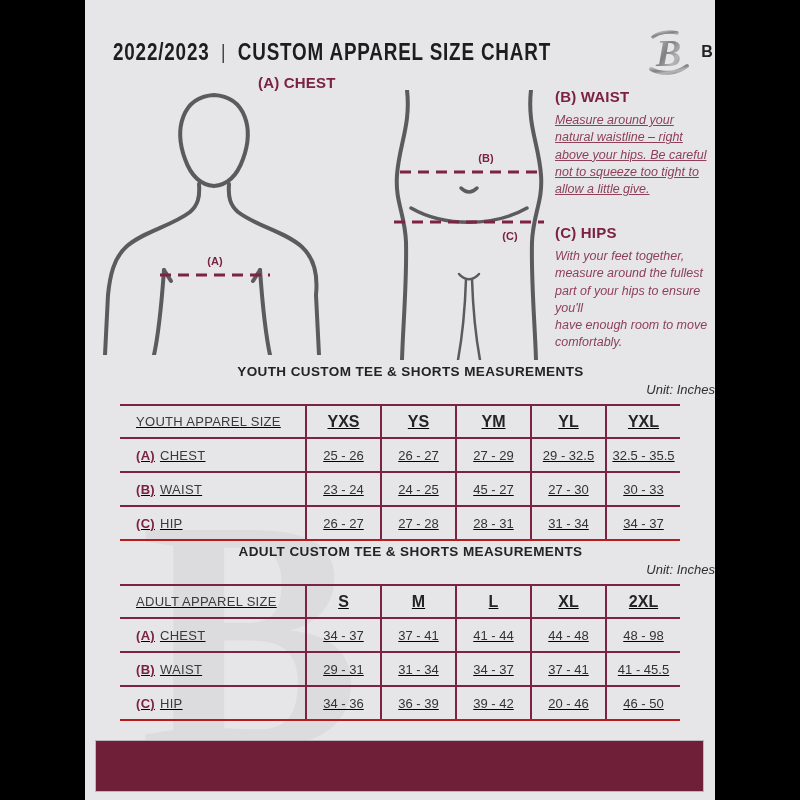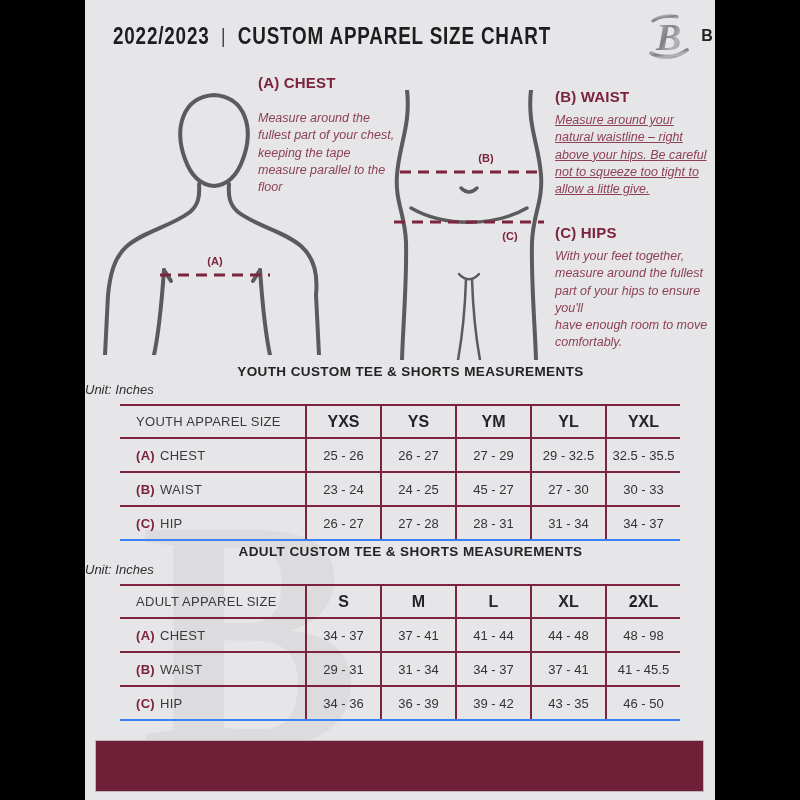--- a/index.html
+++ b/index.html
@@ -3,35 +3,35 @@
 <meta charset="utf-8">
 <style>
   html,body{margin:0;padding:0;background:#000;}
   body{width:800px;height:800px;position:relative;font-family:"Liberation Sans",sans-serif;}
   .page{position:absolute;left:85px;top:0;width:630px;height:800px;background:#e6e6e8;overflow:hidden;}
   
   .watermark{position:absolute;left:55px;top:470px;font-family:"Liberation Serif",serif;font-weight:bold;
     font-size:330px;line-height:1;color:#dcdcde;z-index:0;user-select:none;}
   
   .hdr{position:absolute;top:0;left:0;right:0;height:72px;display:flex;align-items:center;
-    justify-content:space-between;padding:0 28px;z-index:2;}
+    justify-content:space-between;padding:16px 28px;z-index:2;}
   .hdr-left{display:flex;align-items:center;gap:10px;transform:scaleX(.82);transform-origin:left center;
     font-weight:bold;font-size:23px;color:#1d1d1f;letter-spacing:1px;white-space:nowrap;}
   .hdr-sep{font-weight:400;color:#3c3c3e;font-size:21px;padding:0 4px;}
   .hdr-right{display:flex;align-items:center;gap:10px;}
   .brand{font-weight:bold;font-size:16px;letter-spacing:6px;color:#222;}
   
   .gh{position:absolute;font-weight:bold;font-size:15px;color:#7b2240;letter-spacing:.2px;z-index:2;}
   .gt{position:absolute;font-style:italic;font-size:12.5px;color:#8d4058;line-height:1.38;z-index:2;white-space:pre-line;}
   .fig{position:absolute;z-index:1;}
   
   .section{position:absolute;left:0;width:100%;z-index:2;}
   .sec-title{text-align:center;font-weight:bold;font-size:13.5px;color:#232325;letter-spacing:.4px;margin-left:21px;}
-  .sec-unit{text-align:left;font-style:italic;font-size:13px;color:#2f2f31;margin-top:3px;}
-  .sz-table{width:560px;margin:7px auto 0;border-top:2px solid #7d2342;border-bottom:2px solid #3b82f6;}
+  .sec-unit{text-align:right;font-style:italic;font-size:13px;color:#2f2f31;margin-top:3px;}
+  .sz-table{width:560px;margin:7px auto 0;border-top:2px solid #7d2342;border-bottom:2px solid #b91c1c;text-decoration:underline;}
   .trow{display:grid;grid-template-columns:185px repeat(5,75px);}
   .trow + .trow{border-top:2px solid #7d2342;}
   .tc{display:flex;align-items:center;justify-content:center;font-size:13px;color:#333335;}
   .tc.first{justify-content:flex-start;padding-left:16px;letter-spacing:.3px;color:#3a3a3c;}
   .tc:not(.first){border-left:2px solid #7d2342;}
   .hrow .tc{height:31px;}
   .drow .tc{height:32px;}
   .hrow .tc:not(.first){font-weight:bold;font-size:16px;color:#242426;}
   .pfx{color:#7b2240;font-weight:bold;margin-right:5px;}
   
@@ -93,21 +93,20 @@
       <path d="M78 189 C77 220 74 248 70 270" stroke-width="2.5"></path>
       <path d="M84 189 C85 220 88 248 92 270" stroke-width="2.5"></path>
     </g>
     <text x="98" y="72" text-anchor="middle" font-size="11" font-weight="bold" fill="#7b2240">(B)</text>
     <line x1="12" y1="82" x2="150" y2="82" stroke="#7d2342" stroke-width="3" stroke-dasharray="11 7"></line>
     <line x1="6" y1="132" x2="156" y2="132" stroke="#7d2342" stroke-width="3" stroke-dasharray="11 7"></line>
     <text x="122" y="150" text-anchor="middle" font-size="11" font-weight="bold" fill="#7b2240">(C)</text>
   </svg>
 
   <div class="gh" style="left:173px;top:74px;">(A) CHEST</div>
-  <div class="gt" style="left:173px;top:110px;width:140px;">Measure around the fullest part of your chest, keeping the tape measure parallel to the floor</div>
 
   <div class="gh" style="left:470px;top:88px;">(B) WAIST</div>
   <div class="gt" style="left:470px;top:112px;width:155px;text-decoration:underline;">Measure around your natural waistline – right above your hips. Be careful not to squeeze too tight to allow a little give.</div>
 
   <div class="gh" style="left:470px;top:224px;">(C) HIPS</div>
   <div class="gt" style="left:470px;top:248px;width:165px;">With your feet together, measure around the fullest part of your hips to ensure you'll
 have enough room to move comfortably.</div>
 
   <div class="section" style="top:364px;">
     <div class="sec-title">YOUTH CUSTOM TEE &amp; SHORTS MEASUREMENTS</div>
@@ -192,20 +191,20 @@
         <div class="tc">41 - 45.5</div>
       </div>
       <div class="trow drow">
         <div class="tc first">
           <span class="pfx">(C)</span>
           <span>HIP</span>
         </div>
         <div class="tc">34 - 36</div>
         <div class="tc">36 - 39</div>
         <div class="tc">39 - 42</div>
-        <div class="tc">43 - 35</div>
+        <div class="tc">20 - 46</div>
         <div class="tc">46 - 50</div>
       </div>
     </div>
   </div>
 
   <div class="footer"></div>
 </div>
 
 </body></html>

